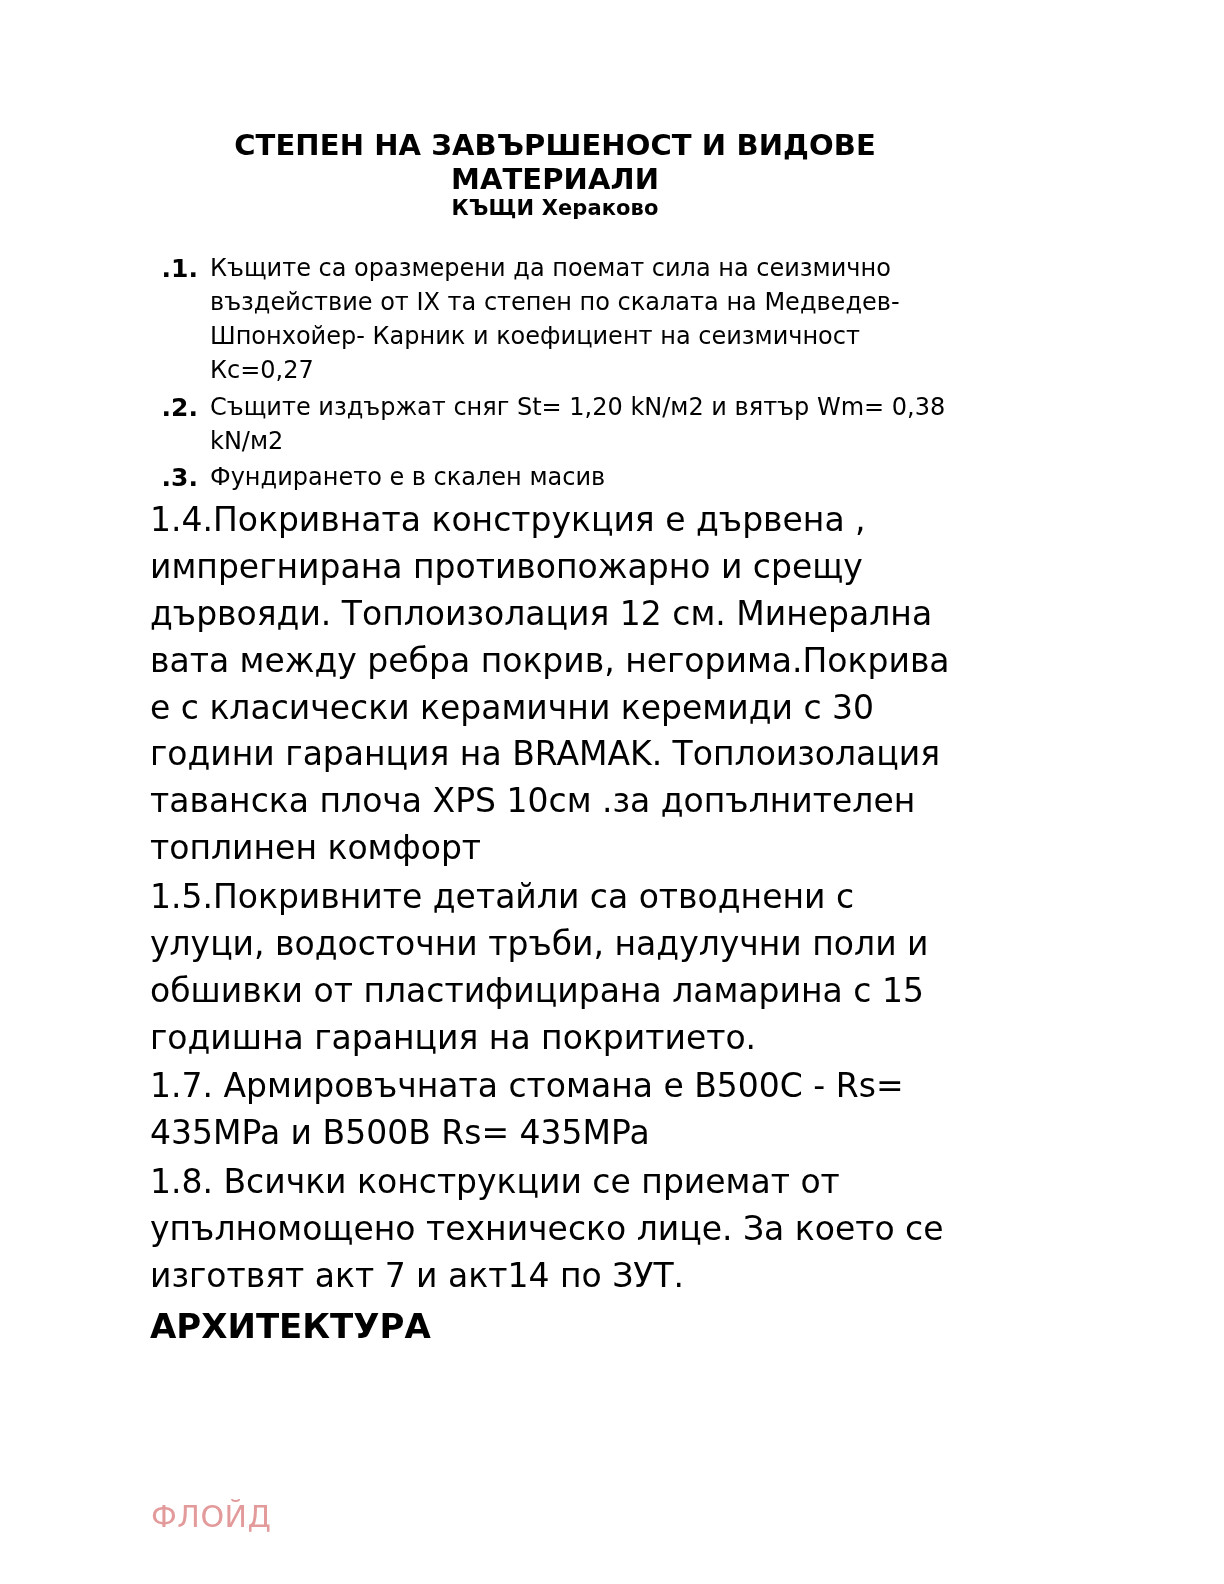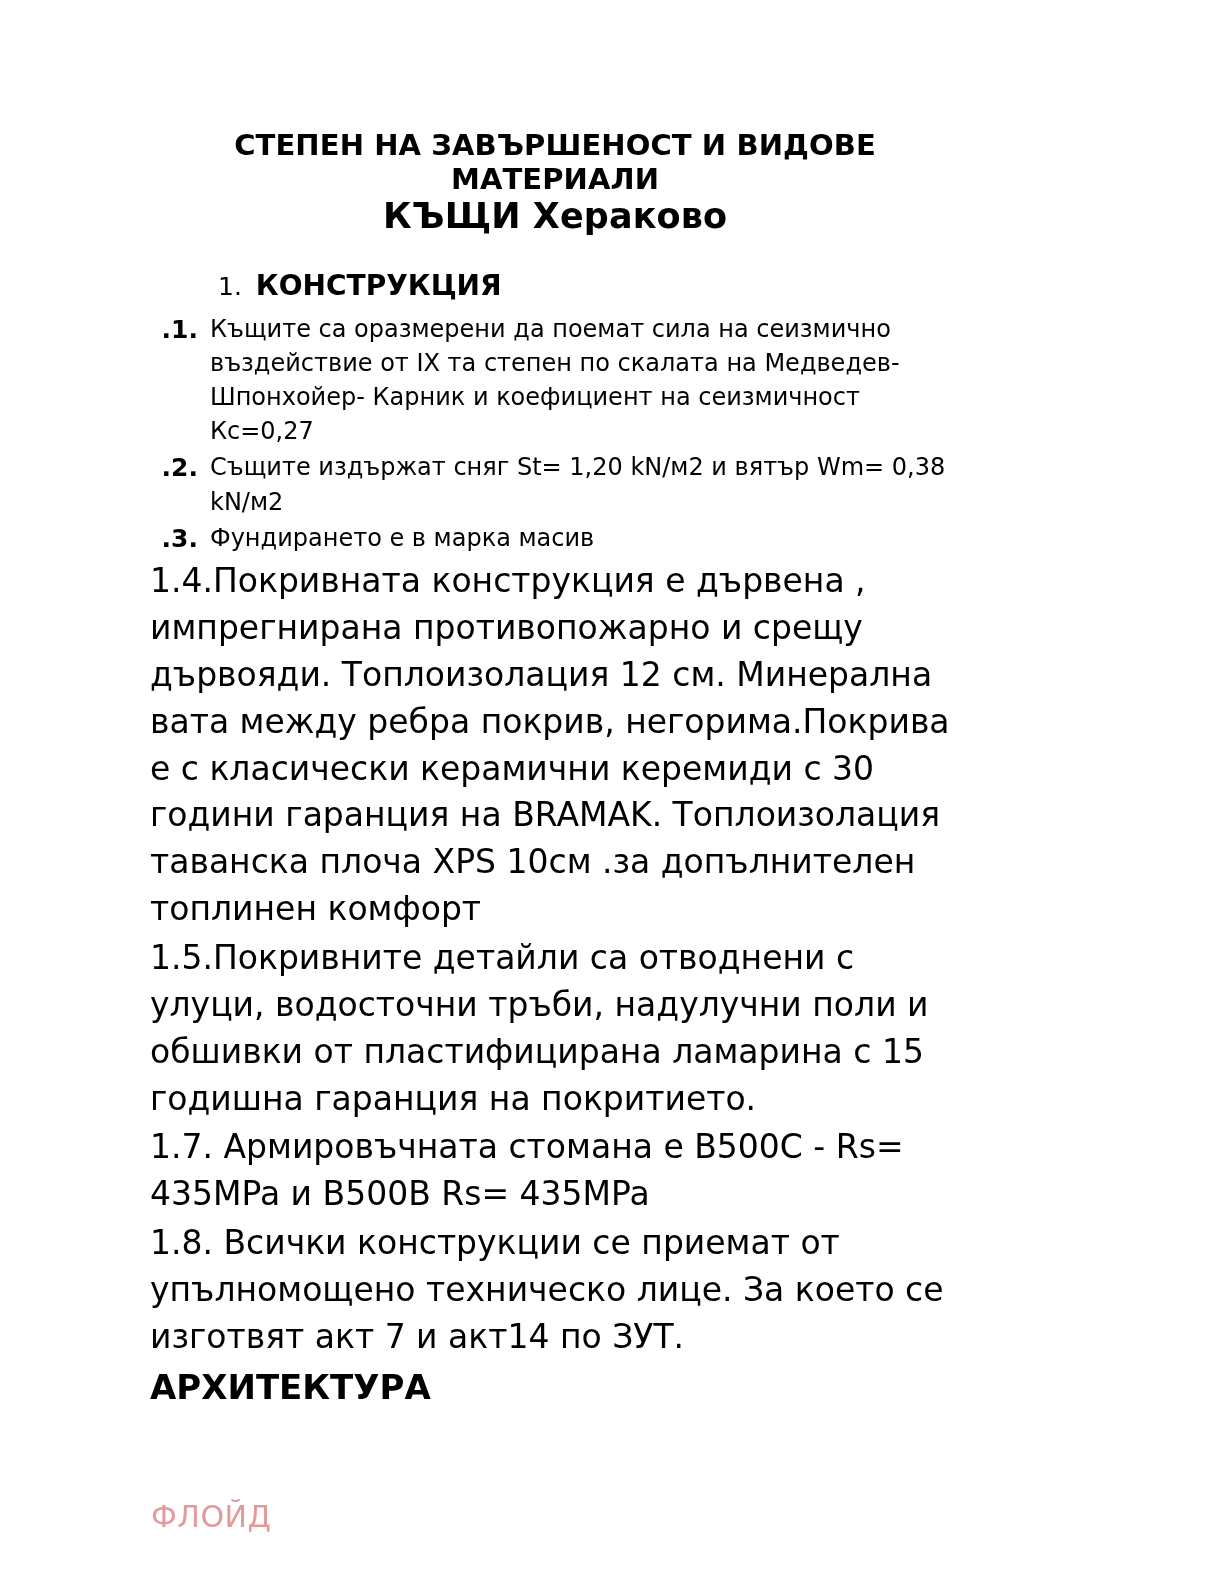--- a/index.html
+++ b/index.html
@@ -26,21 +26,21 @@
     text-align: center;
     margin-bottom: 30px;
   }
   .title-line {
     font-weight: bold;
     font-size: 29px;
     line-height: 1.18;
     letter-spacing: 0.1px;
   }
   .title-line.second {
-    font-size: 35px;
+    font-size: 21px;
   }
   .section-heading {
     font-weight: bold;
     font-size: 28px;
     margin: 26px 0 8px 68px;
     line-height: 1.3;
   }
   .section-heading .num {
     font-weight: normal;
     font-size: 25px;
@@ -92,37 +92,34 @@
 </head>
 <body>
 
 <div class="page">
 
   <div class="title-block">
     <div class="title-line">СТЕПЕН НА ЗАВЪРШЕНОСТ И ВИДОВЕ МАТЕРИАЛИ</div>
     <div class="title-line second">КЪЩИ Хераково</div>
   </div>
 
-  <div class="section-heading">
-    <span class="num">1.</span><span>КОНСТРУКЦИЯ</span>
-  </div>
 
   <div class="numbered">
     <div class="marker">.1.</div>
     <div class="body">Къщите са оразмерени да поемат сила на сеизмично въздействие от IX та степен по скалата на Медведев-Шпонхойер- Карник  и коефициент на сеизмичност Кс=0,27</div>
   </div>
 
   <div class="numbered">
     <div class="marker">.2.</div>
     <div class="body">Същите издържат сняг St= 1,20 kN/м2    и вятър Wm= 0,38 kN/м2</div>
   </div>
 
   <div class="numbered">
     <div class="marker">.3.</div>
-    <div class="body">Фундирането е в марка масив</div>
+    <div class="body">Фундирането е в скален масив</div>
   </div>
 
   <p class="para">1.4.Покривната конструкция е дървена , импрегнирана противопожарно и срещу дървояди. Топлоизолация 12 см. Минерална вата между ребра покрив, негорима.Покрива е с класически керамични керемиди с 30 години гаранция на BRAMAK. Топлоизолация таванска плоча XPS 10см .за допълнителен топлинен комфорт</p>
   <p class="para">1.5.Покривните детайли са отводнени с улуци, водосточни тръби, надулучни поли и обшивки от пластифицирана ламарина с 15 годишна гаранция на покритието.</p>
   <p class="para">1.7. Армировъчната стомана е B500C - Rs= 435MPa и B500B Rs= 435MPa</p>
   <p class="para">1.8. Всички конструкции се приемат от упълномощено техническо лице. За което се изготвят акт 7 и акт14 по ЗУТ.</p>
 
 
   <p class="bold-head">АРХИТЕКТУРА</p>
 

